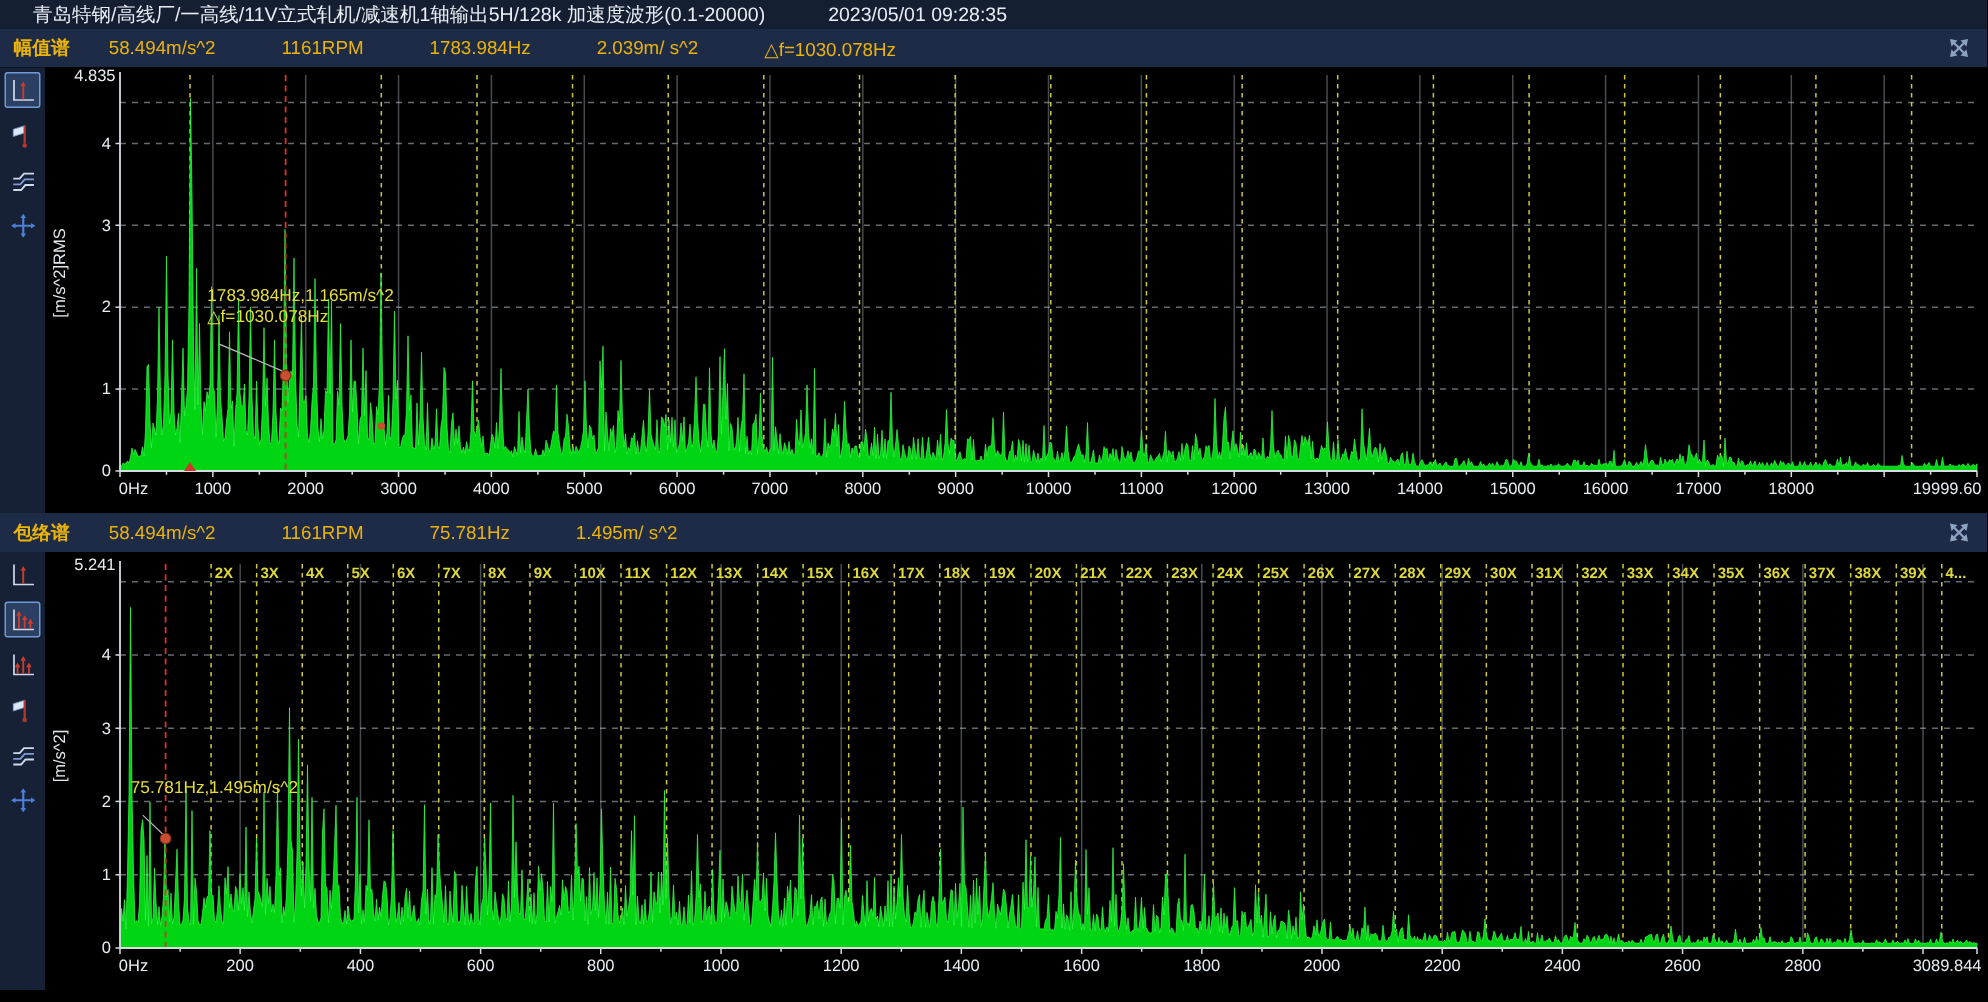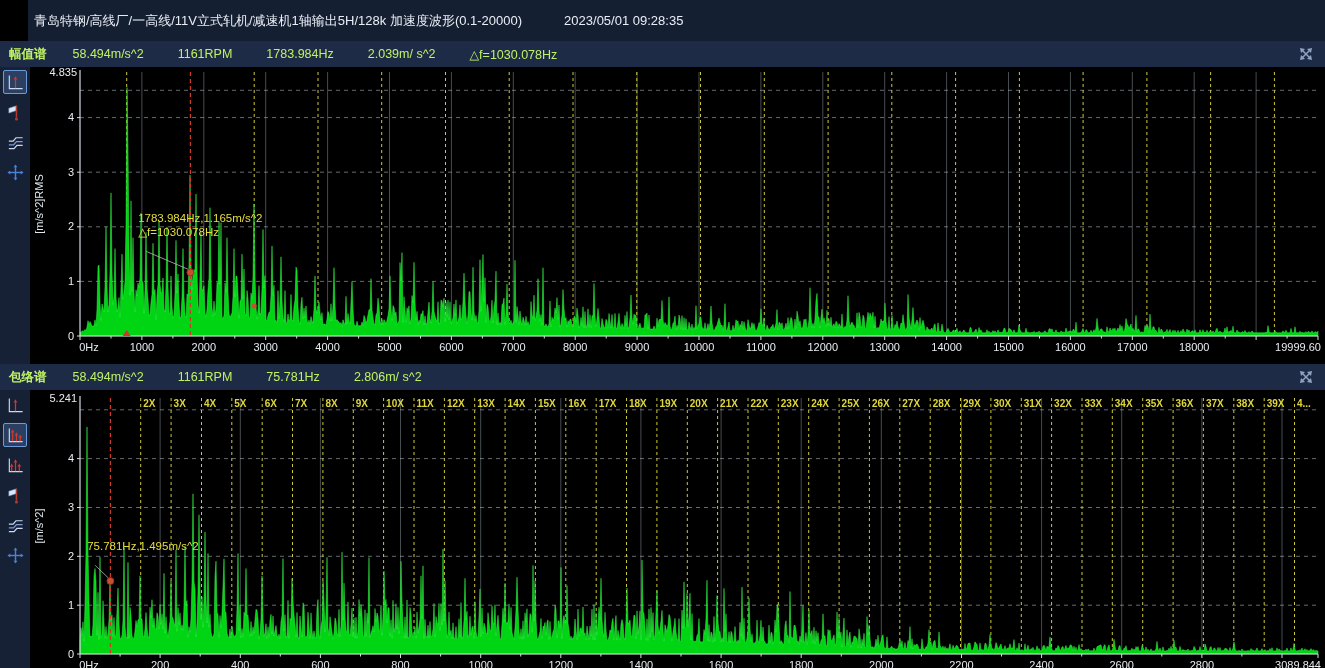--- a/index.html
+++ b/index.html
@@ -1,21 +1,21 @@
 <!DOCTYPE html>
 <html><head>
 <meta charset="utf-8">
 <style>
   html,body{margin:0;padding:0;background:#000;}
   .app{width:1325px;height:668px;background:#000;font-family:"Liberation Sans",sans-serif;overflow:hidden;position:relative;}
-  .appbar{height:41px;background:#141f31;display:flex;align-items:center;color:#e9eef6;font-size:13px;padding-left:6px;box-sizing:border-box;margin-left:28px;}
+  .appbar{height:19px;background:#141f31;display:flex;align-items:center;color:#e9eef6;font-size:13px;padding-left:22px;box-sizing:border-box;}
   .appbar .ts{margin-left:42px;}
-  .phead{height:26px;background:#1e2b47;display:flex;align-items:center;color:#bef264;font-size:12.5px;padding:0 10px 0 9px;box-sizing:border-box;}
+  .phead{height:26px;background:#1e2b47;display:flex;align-items:center;color:#eab308;font-size:12.5px;padding:0 10px 0 9px;box-sizing:border-box;}
   .ptitle{font-weight:700;}
-  .stats{display:flex;gap:34px;margin-left:26px;}
+  .stats{display:flex;gap:44px;margin-left:26px;}
   .stat{white-space:pre;}
   .expand{margin-left:auto;width:18px;height:18px;cursor:pointer;display:flex;align-items:center;}
   .pbody{display:flex;background:#000;}
   .pbody.h1{height:297px;}
   .pbody.h2{height:292px;}
   .toolbar{width:30px;background:#162136;display:flex;flex-direction:column;align-items:center;padding-top:3px;gap:6px;box-sizing:border-box;}
   .iconbtn{width:22px;height:22px;border:1px solid transparent;border-radius:2px;display:flex;align-items:center;justify-content:center;cursor:pointer;}
   .iconbtn.selected{border-color:#6e9bd8;background:#2b3f63;}
   .iconbtn svg{width:19px;height:19px;display:block;}
   svg.chart{display:block;background:#000;flex:1;}
@@ -216,21 +216,21 @@
     </div>
   </section>
 
   <section>
     <div class="phead">
       <span class="ptitle">包络谱</span>
       <span class="stats">
           <span class="stat">58.494m/s^2</span>
           <span class="stat">1161RPM</span>
           <span class="stat">75.781Hz</span>
-          <span class="stat">2.806m/ s^2</span>
+          <span class="stat">1.495m/ s^2</span>
         </span>
       <span class="expand">
           <svg viewBox="0 0 18 18">
             <line x1="5.5" y1="5.5" x2="12.5" y2="12.5" stroke="#8ea3c0" stroke-width="1.5"></line>
             <line x1="12.5" y1="5.5" x2="5.5" y2="12.5" stroke="#8ea3c0" stroke-width="1.5"></line>
             <polygon points="3,3 8,4 4,8" fill="#8ea3c0"></polygon>
             <polygon points="15,3 10,4 14,8" fill="#8ea3c0"></polygon>
             <polygon points="3,15 4,10 8,14" fill="#8ea3c0"></polygon>
             <polygon points="15,15 14,10 10,14" fill="#8ea3c0"></polygon>
           </svg>

